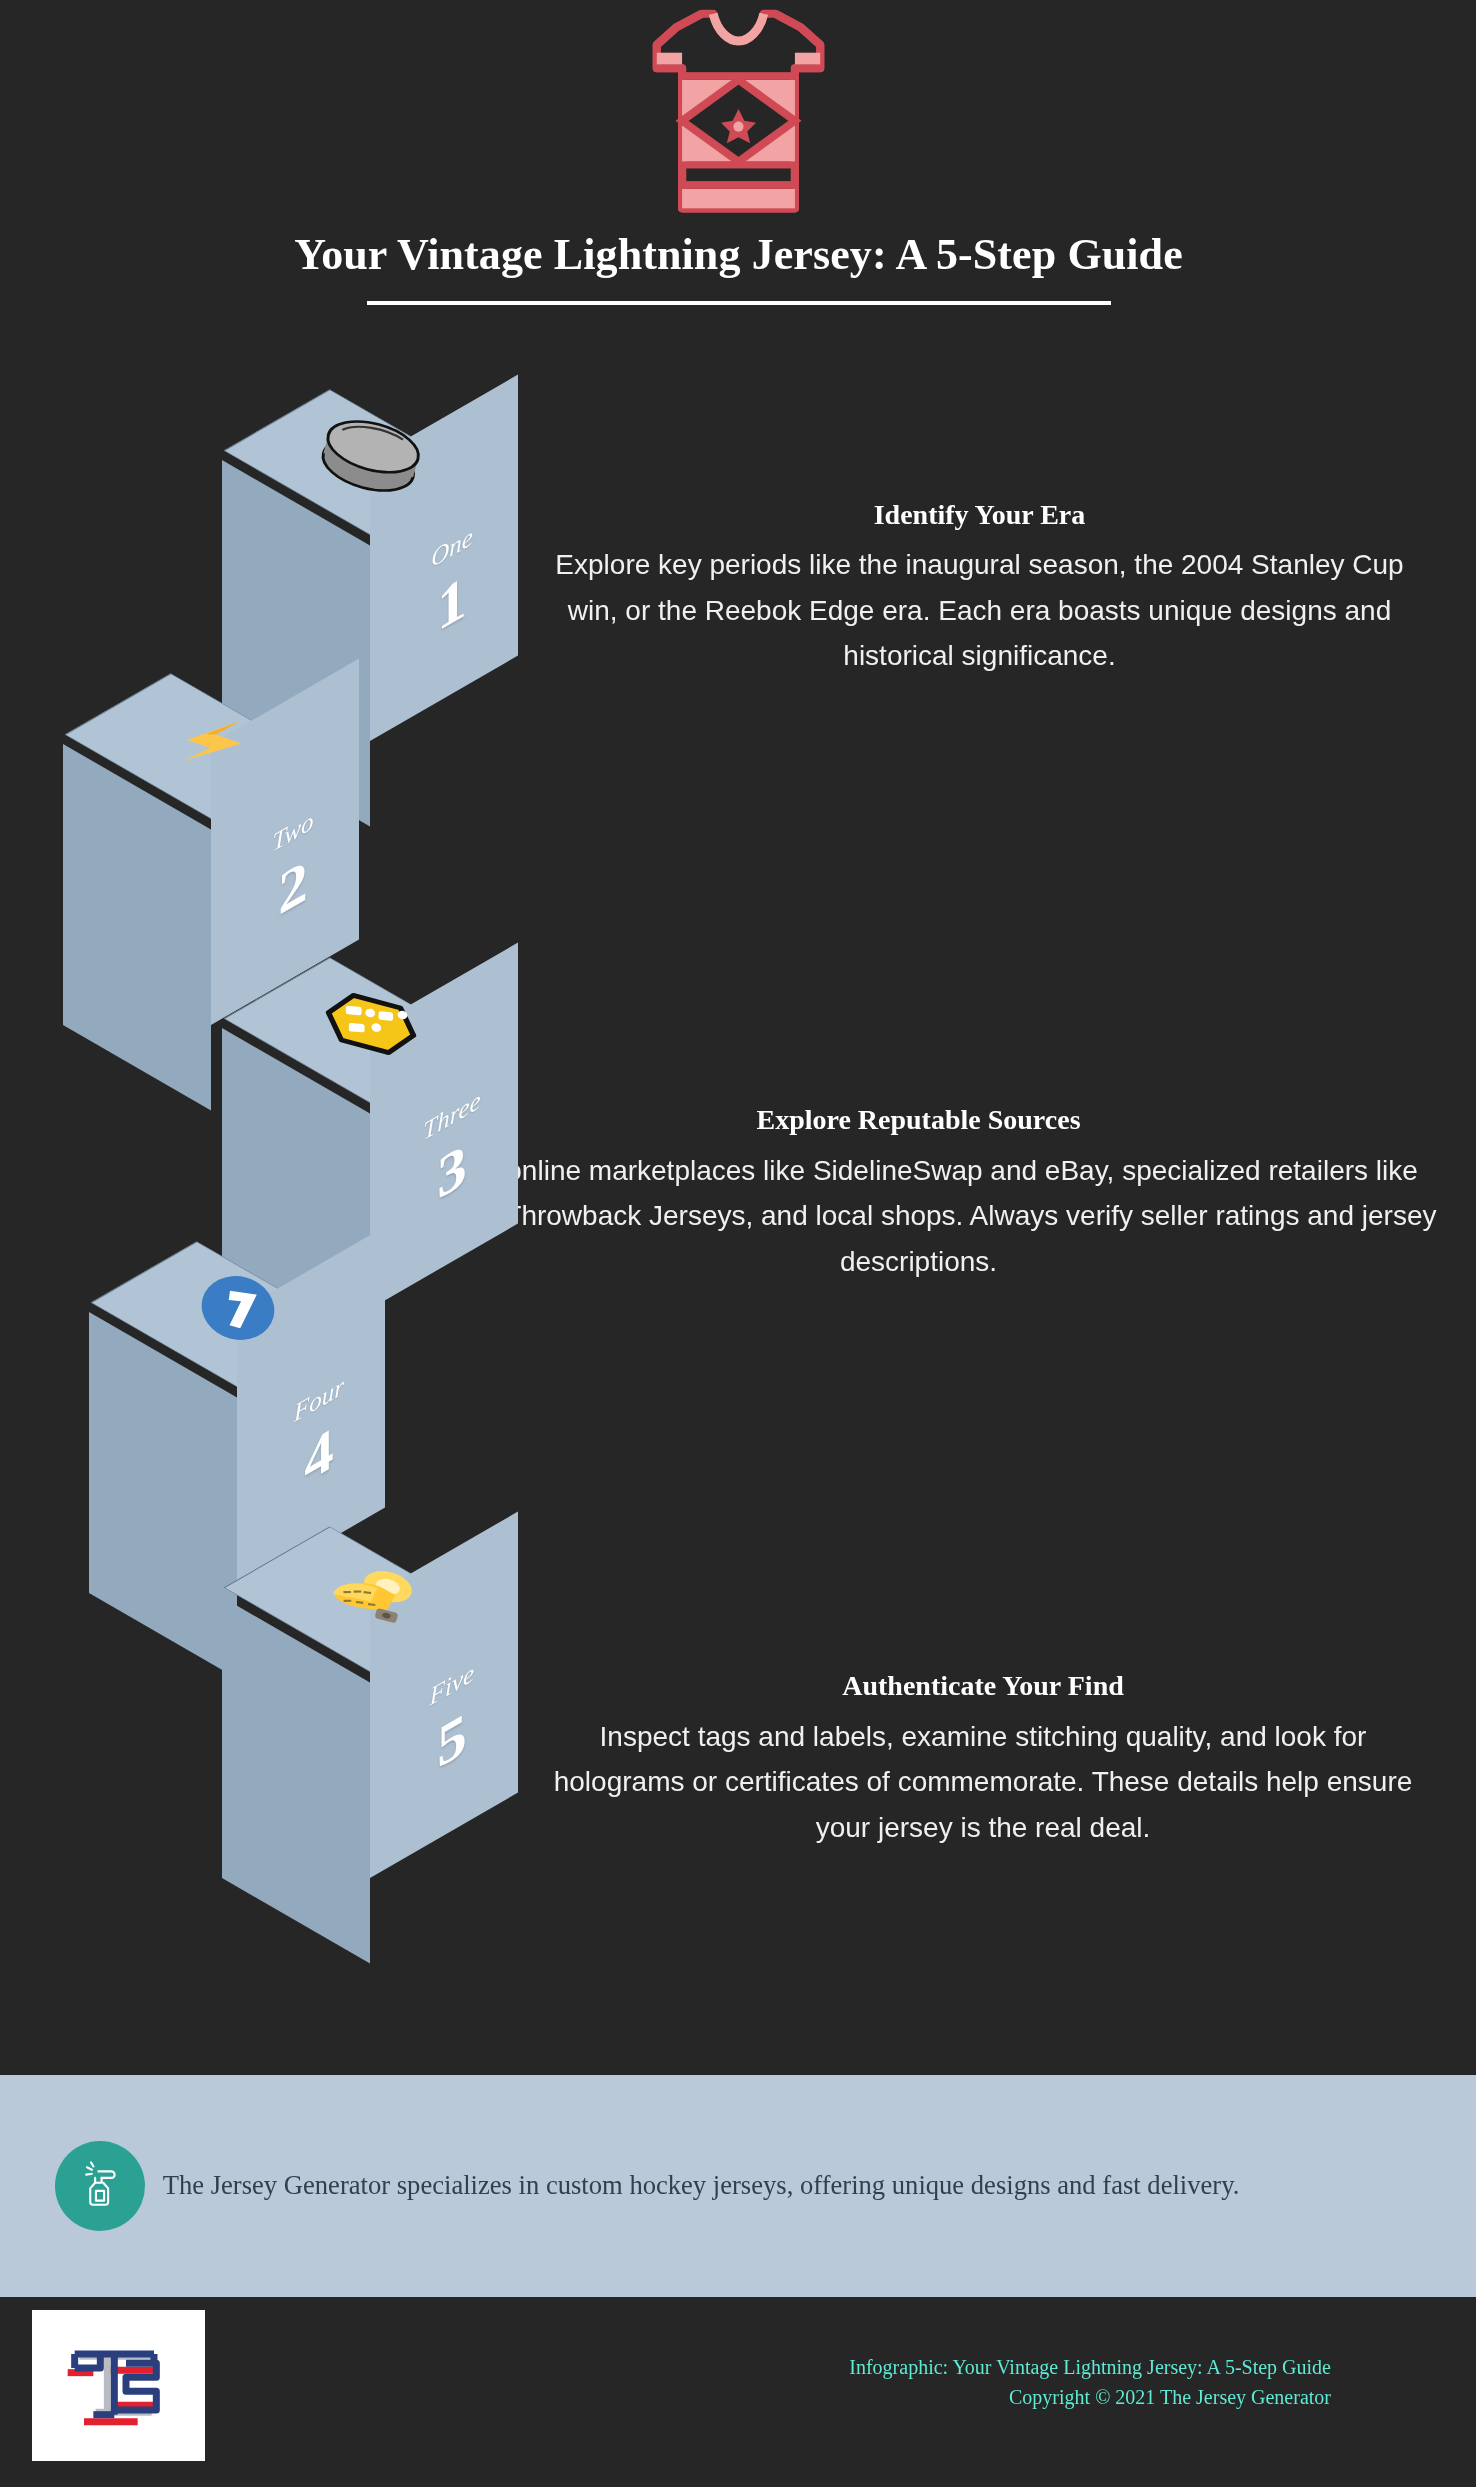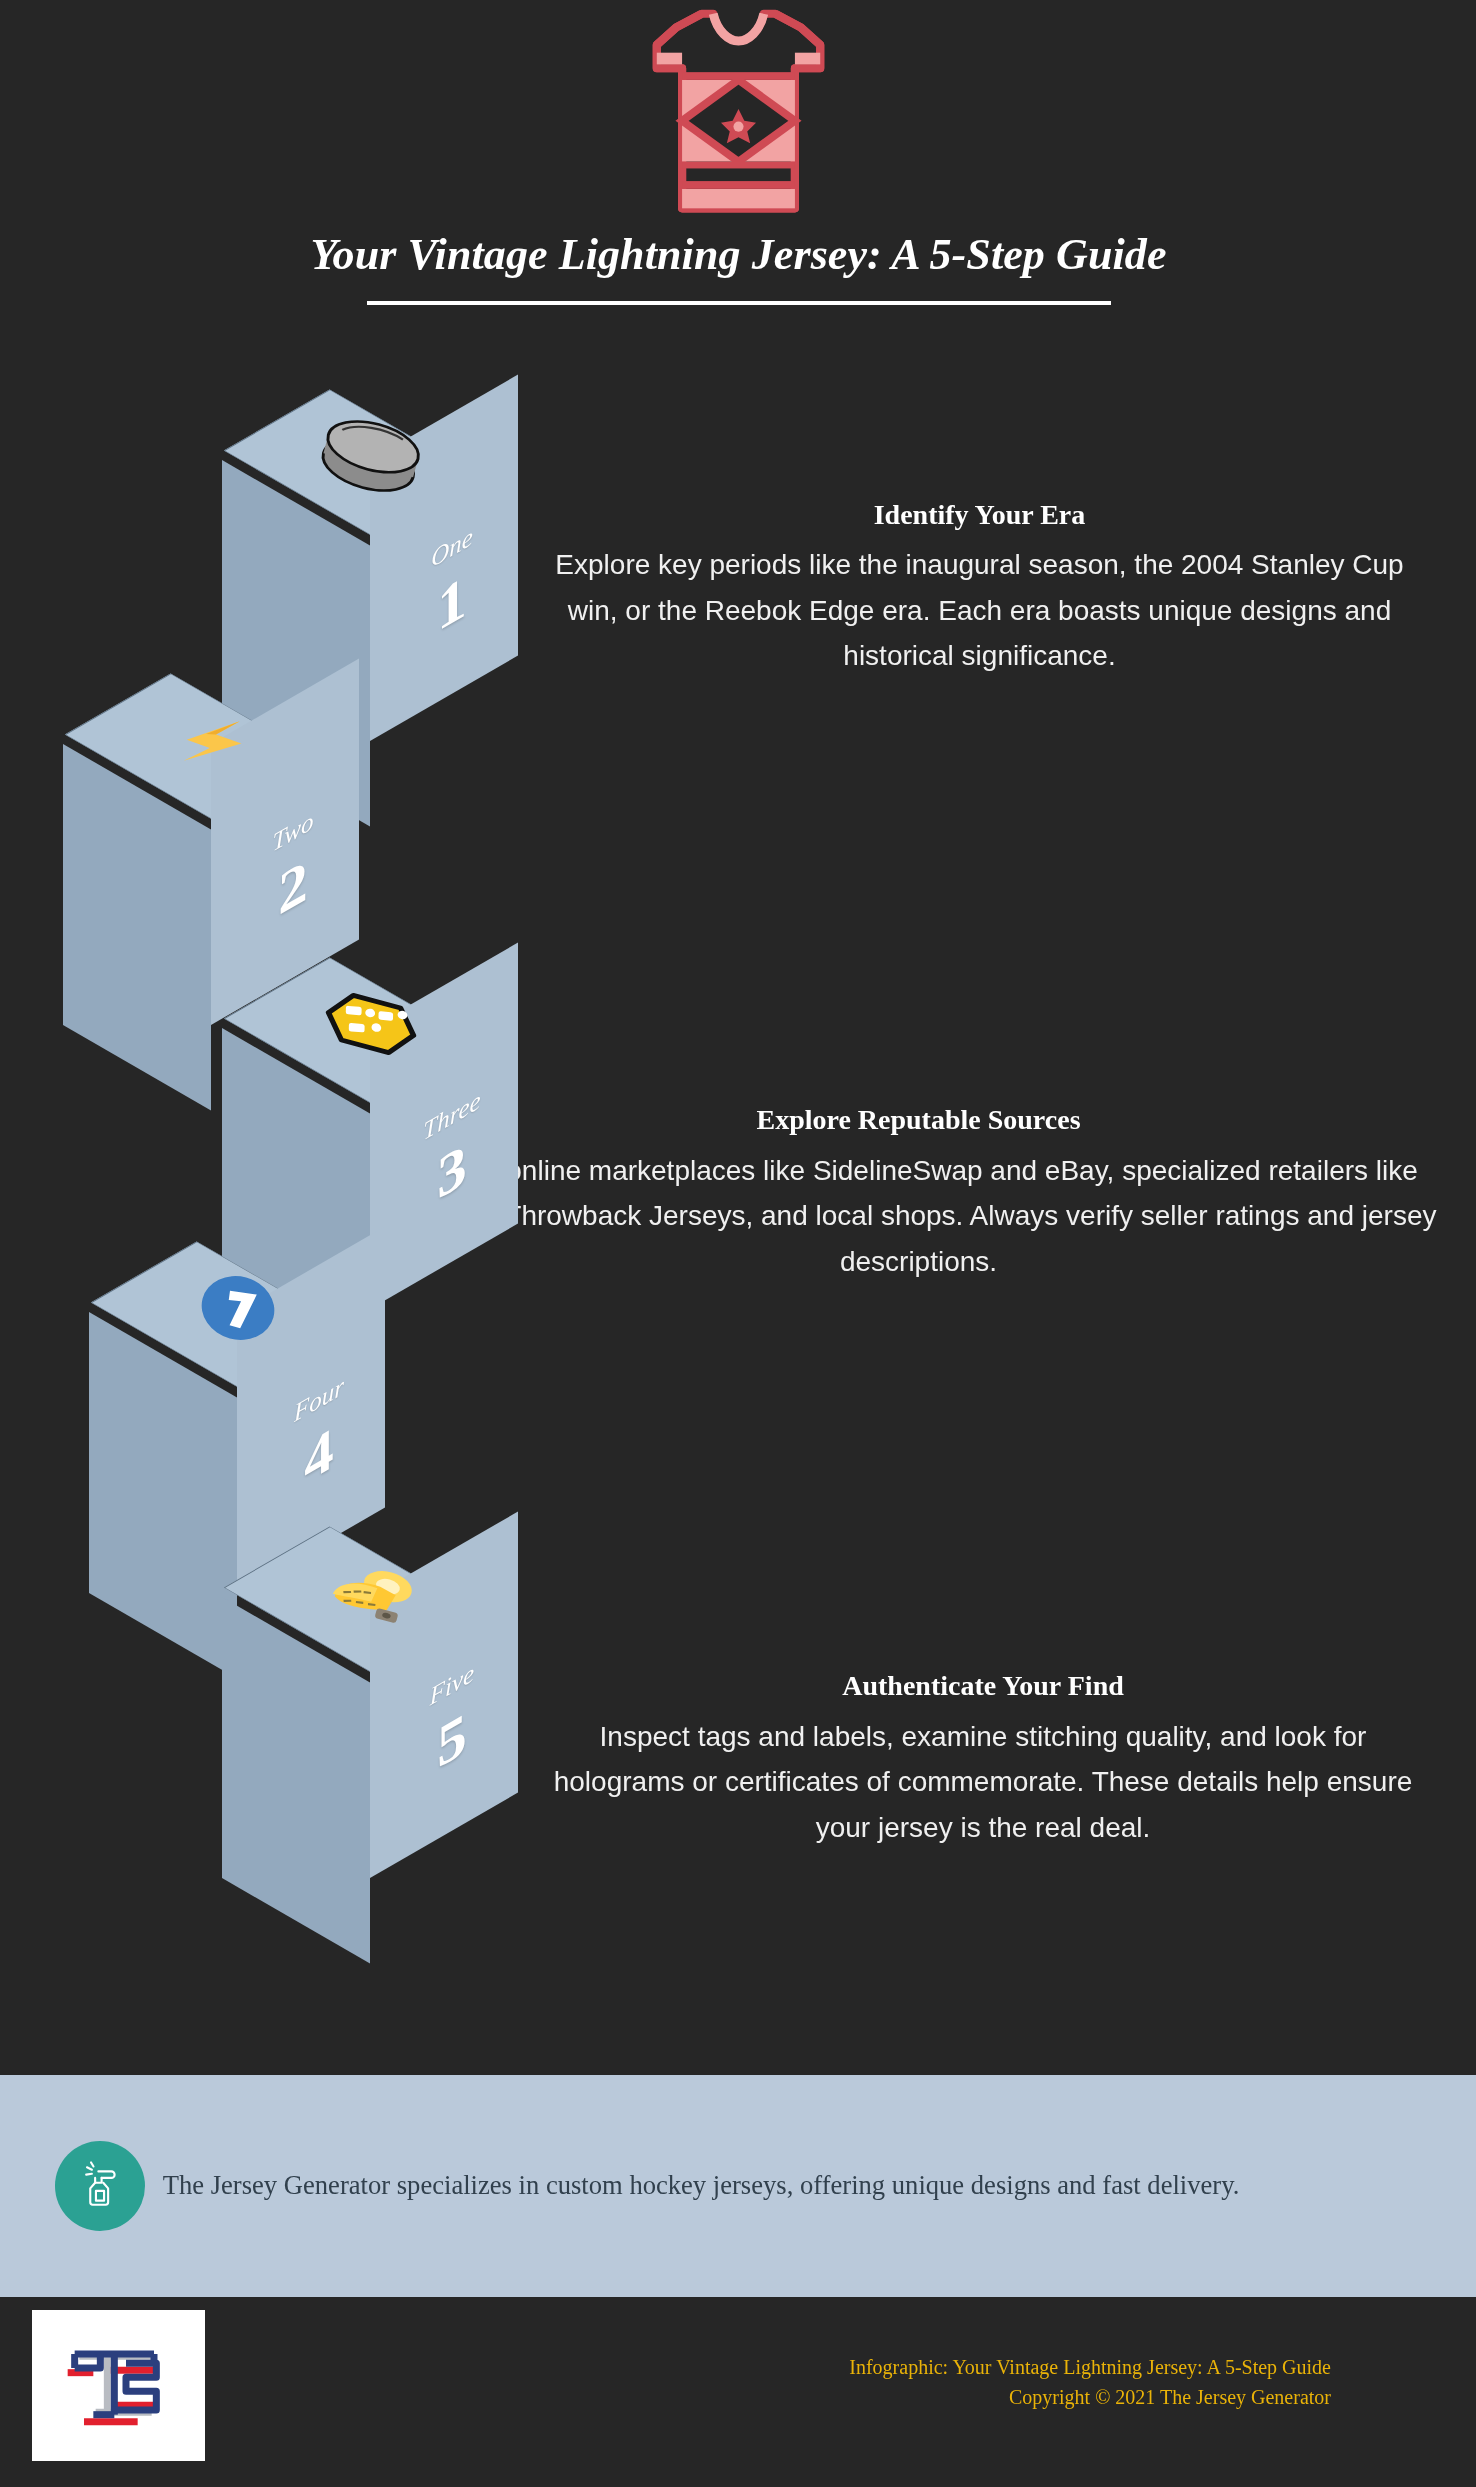--- a/index.html
+++ b/index.html
@@ -5,21 +5,21 @@
   * { margin:0; padding:0; box-sizing:border-box; }
   html,body { width:1477px; height:2487px; }
   body {
     background:#262626;
     font-family:"Liberation Serif", serif;
     position:relative;
     overflow:hidden;
   }
   
   .header {
-    position:absolute; top:0; left:0; width:1477px; height:340px;font-style:italic;
+    position:absolute; top:0; left:0; width:1477px; height:340px;
   }
   .jersey-icon {
     position:absolute; left:639px; top:5.9px; width:199px; height:214px;
   }
   .title {
     position:absolute; top:229px; left:0; width:1477px;
     text-align:center;
     color:#ffffff;
     font-size:44px;
     font-weight:bold;
@@ -117,21 +117,21 @@
   }
   .footer-logo {
     position:absolute; left:32px; top:13.3px; width:173px; height:151px;
     background:#ffffff;
     display:flex; align-items:center; justify-content:center;
   }
   .footer-meta {
     position:absolute; right:146px; top:55px; text-align:right;
   }
   .footer-line {
-    color:#eab308; font-size:20px; line-height:1.52;
+    color:#5eead4; font-size:20px; line-height:1.52;
     font-family:"Liberation Serif", serif; white-space:nowrap;
   }
 </style>
 </head>
 <body>
 
 <div class="header">
 
   <div class="jersey-icon">
     <svg viewBox="0 0 100 110" width="199" height="214">

